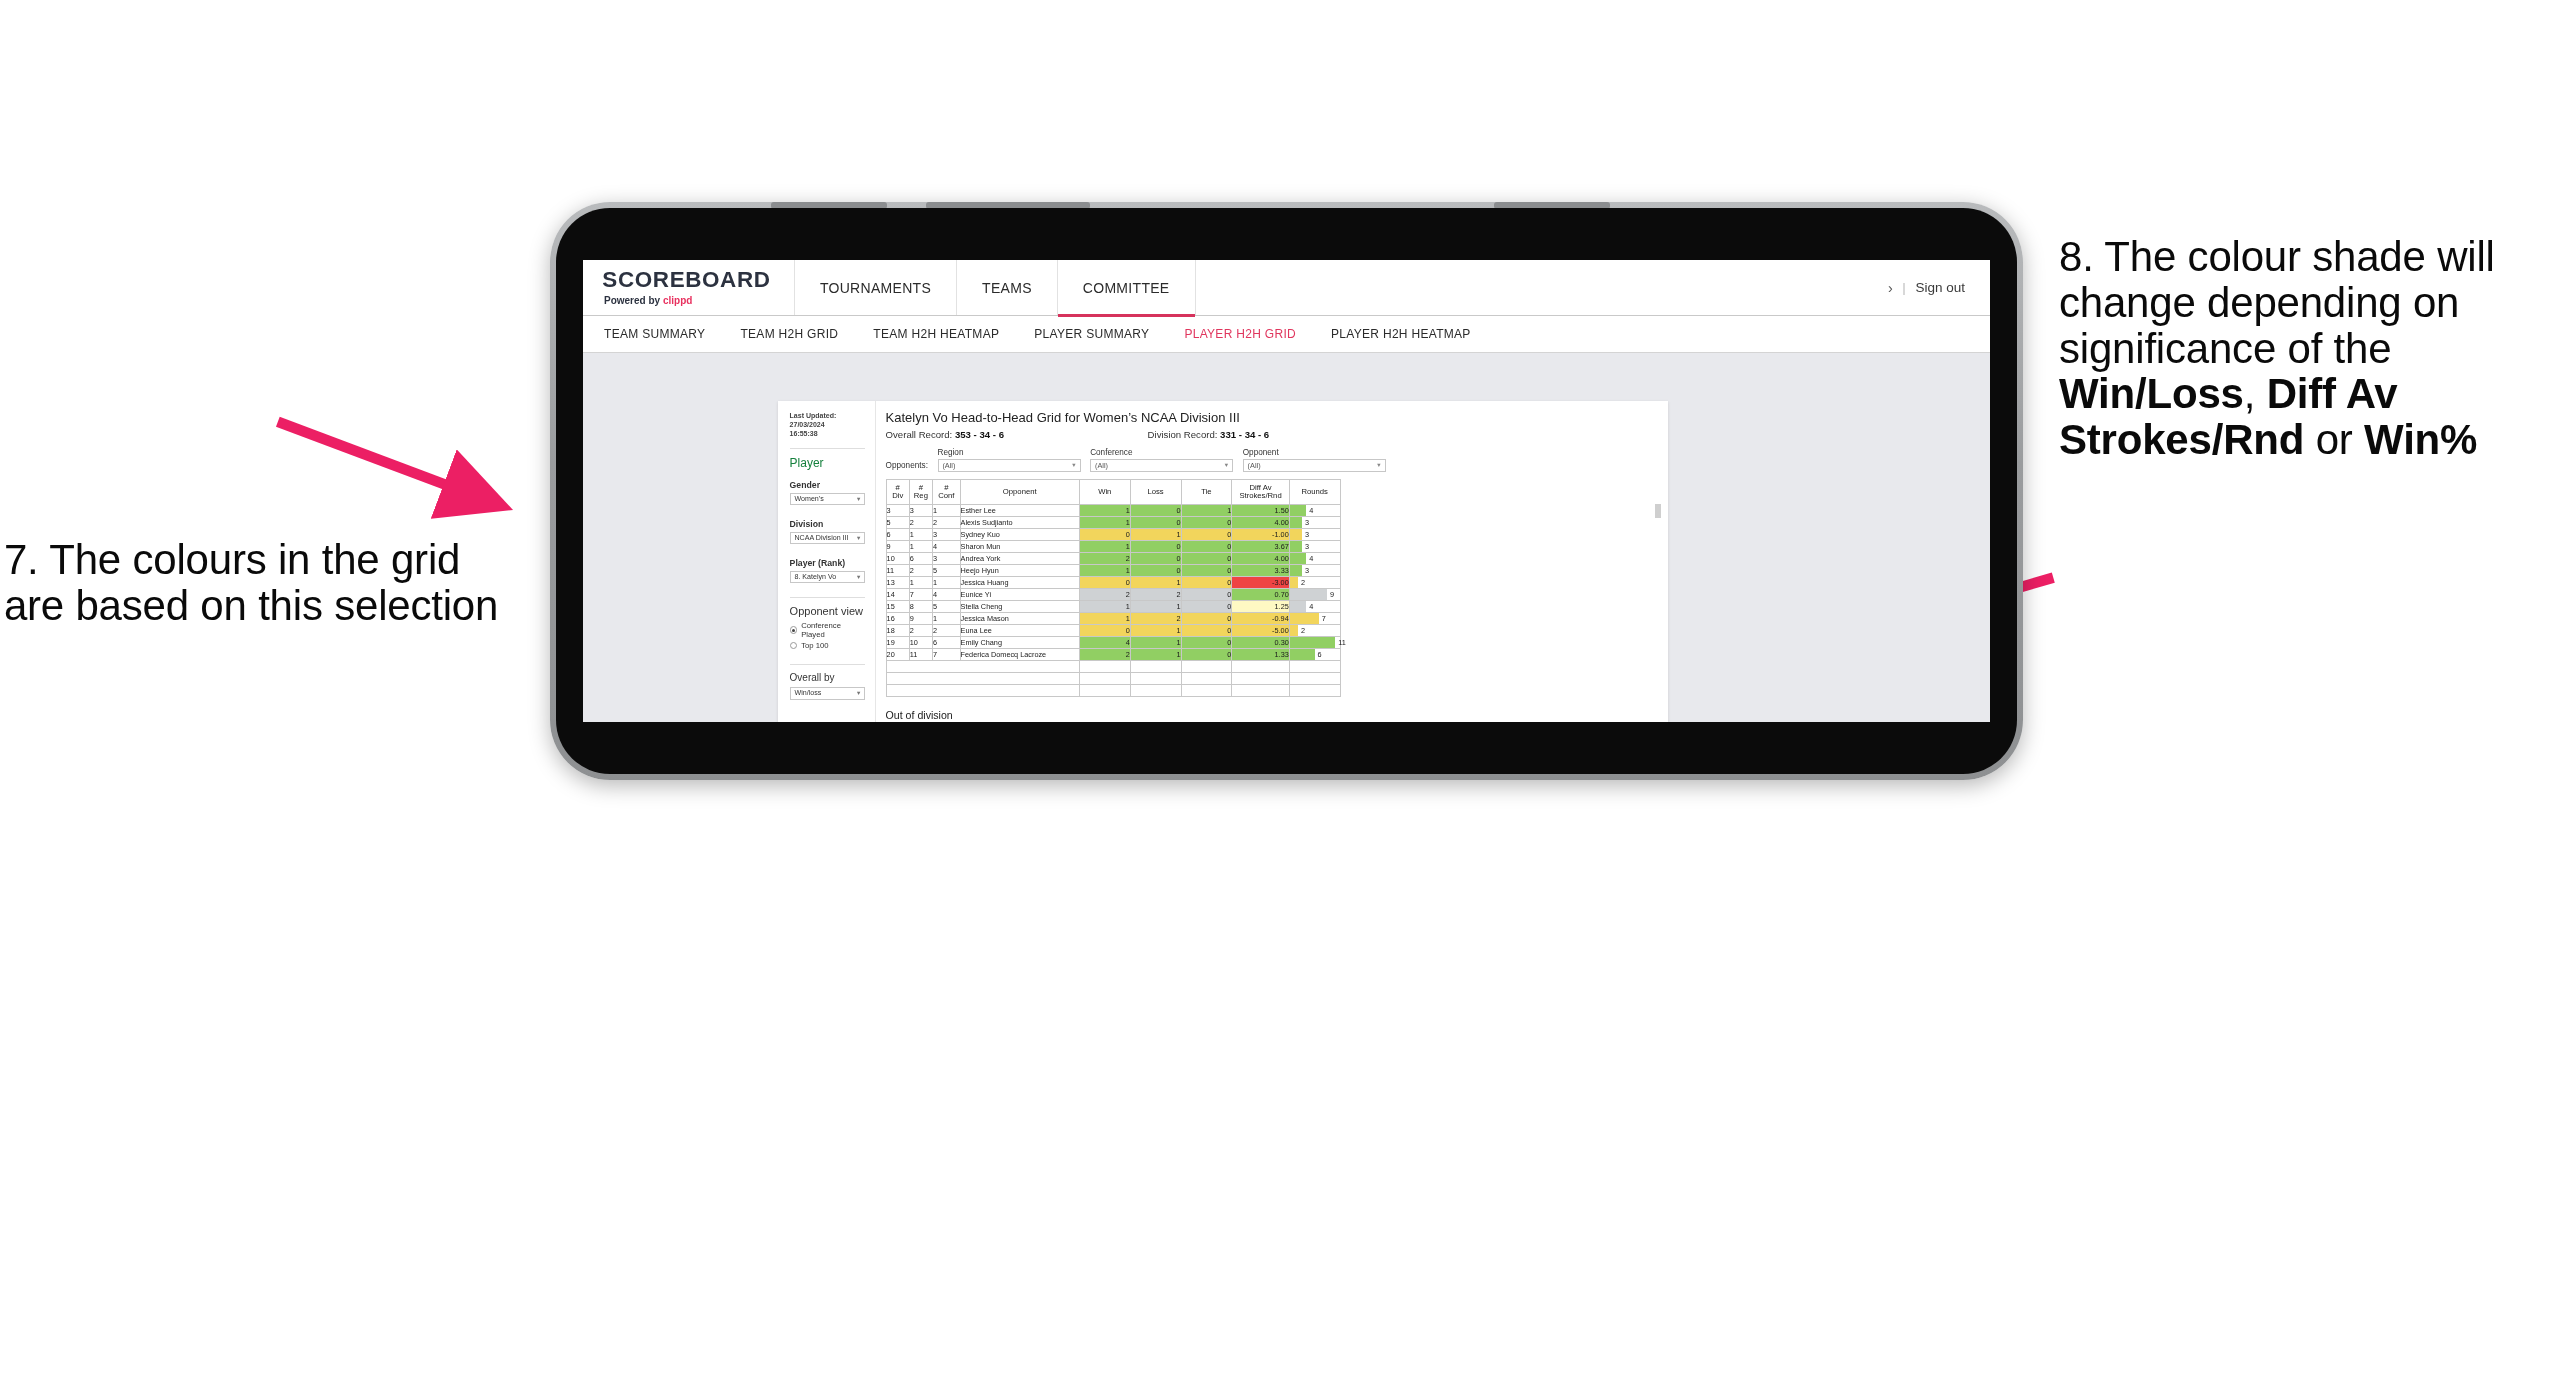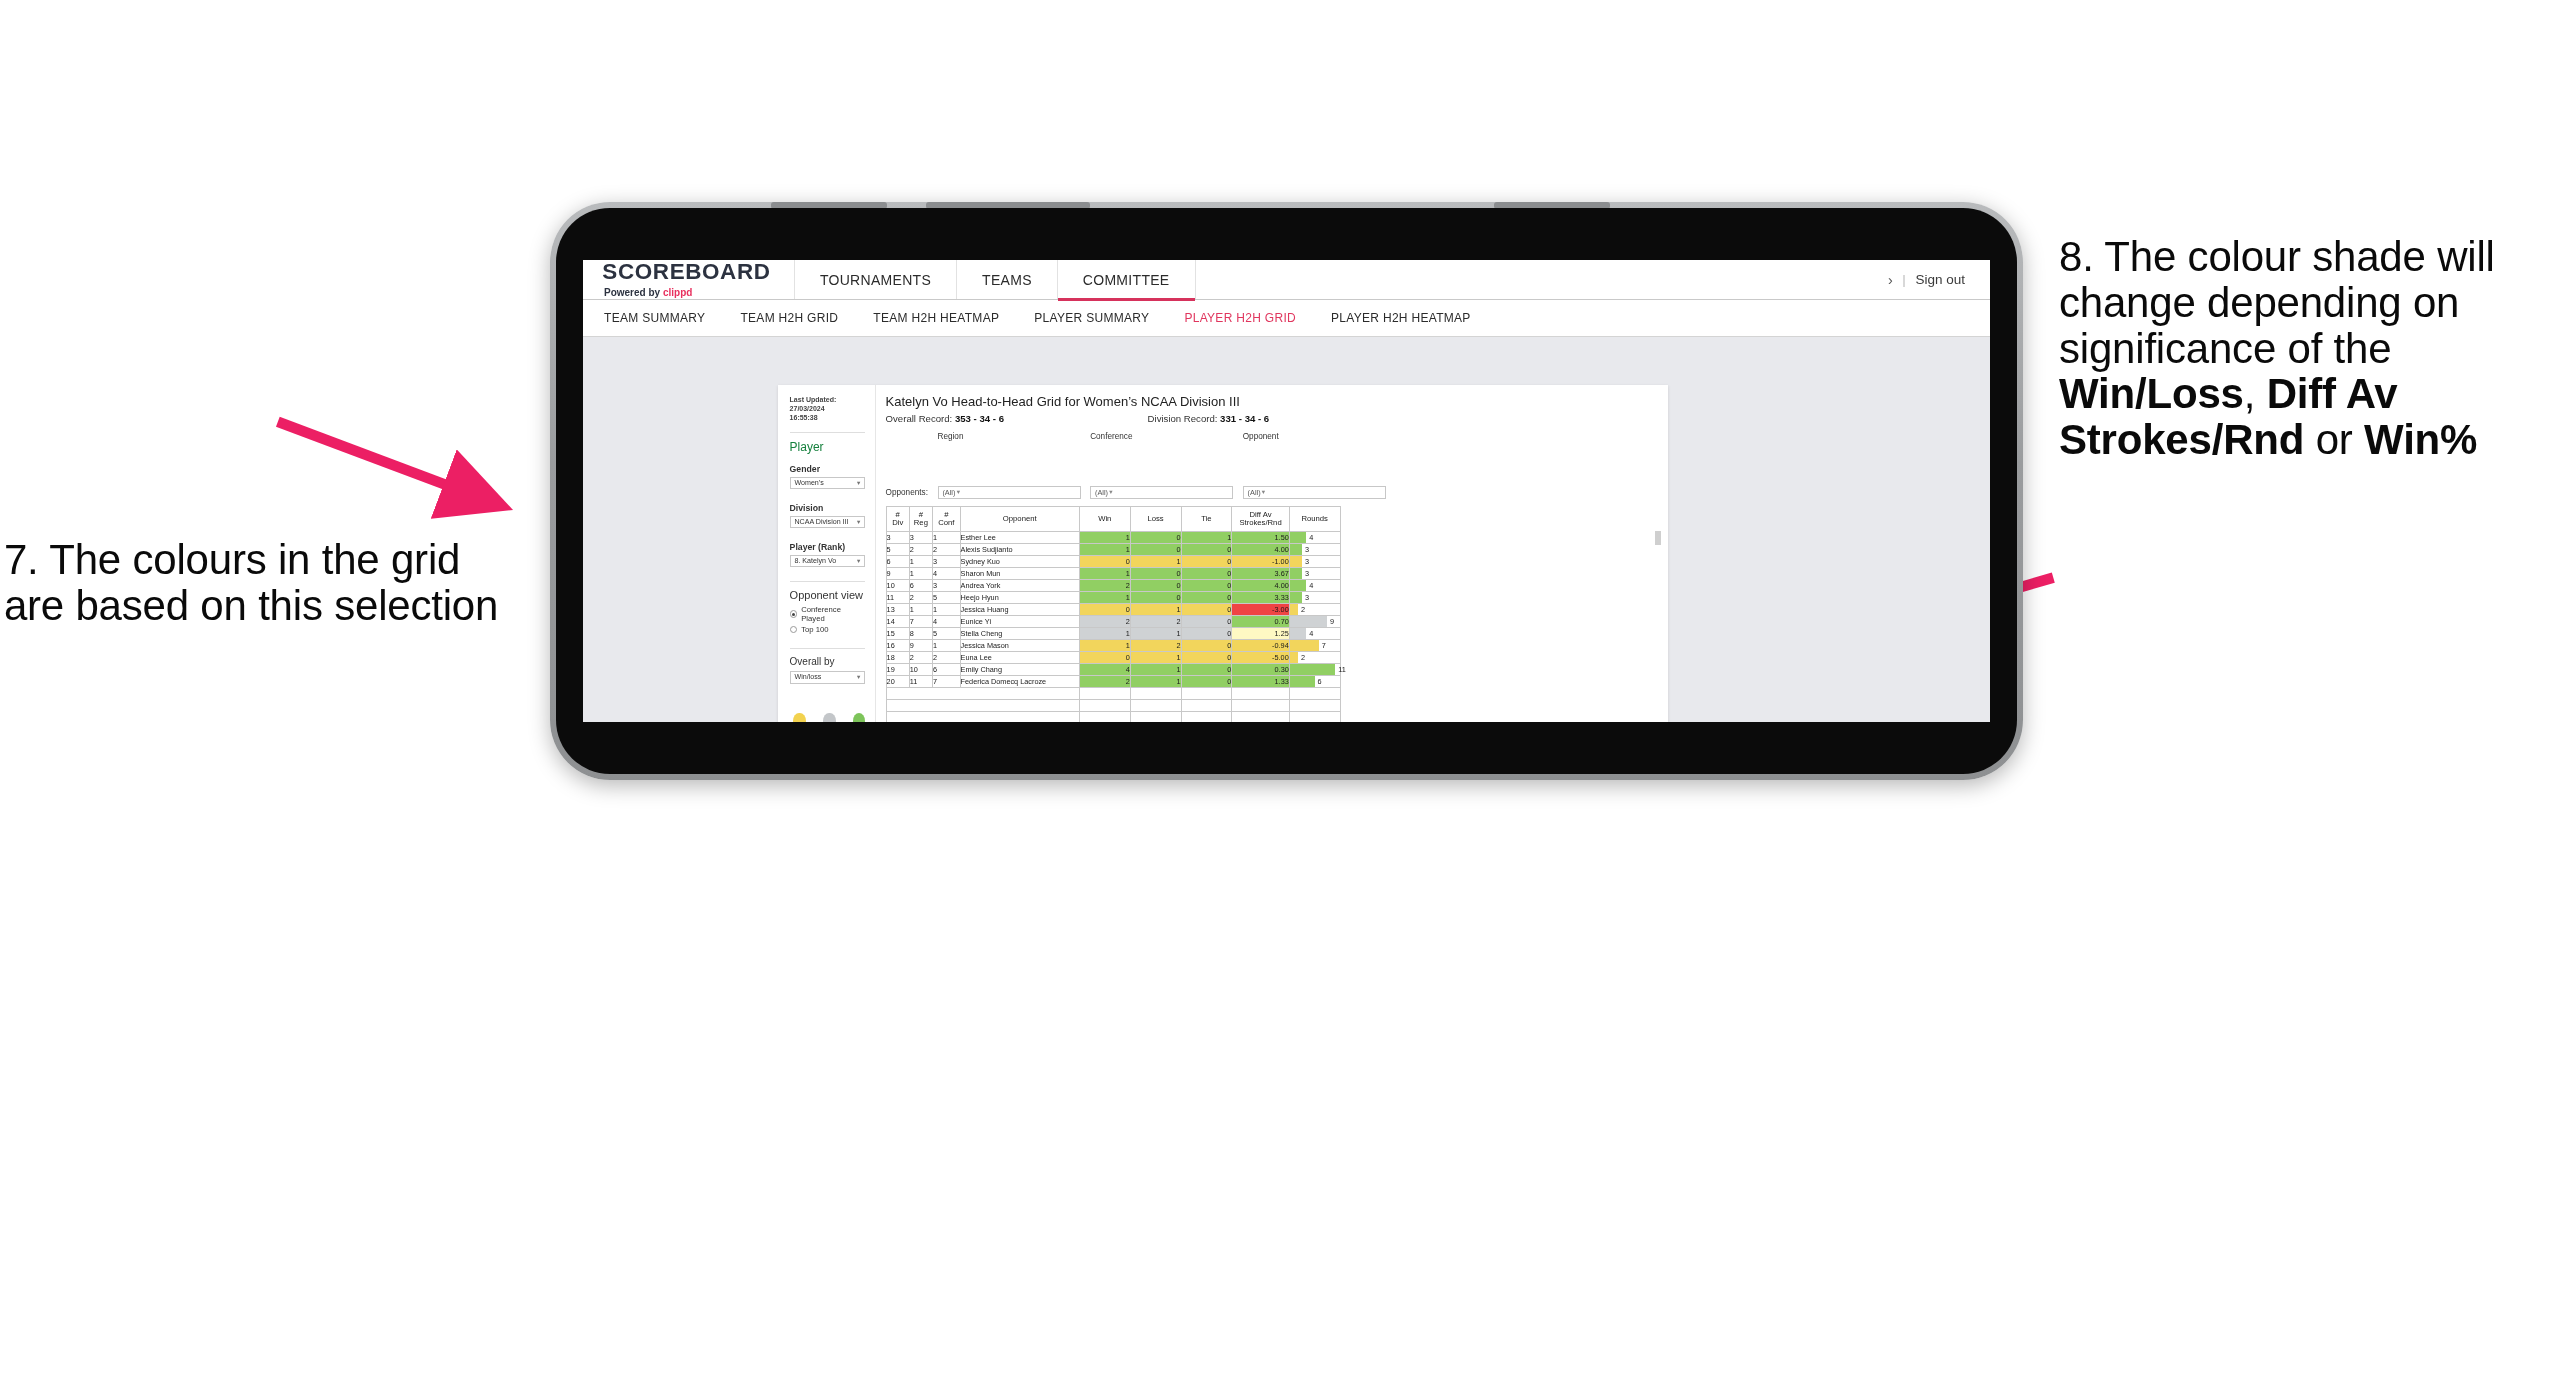--- a/index.html
+++ b/index.html
@@ -49,21 +49,21 @@
     background:#e8e9ed;
     overflow:hidden;
   }
   
   .ant { position:absolute; top:0px; height:6.7px; background:#8b8d8f; border-radius:2.9px; }
 
   
   .app { position:absolute; inset:0; background:#e8e9ed; display:flex; flex-direction:column; }
 
   .topbar {
-    height: 40px; background:#fff; display:flex; align-items:stretch;
+    height: 56px; background:#fff; display:flex; align-items:stretch;
     border-bottom: 1.9px solid #c9c9c9; position:relative; flex:0 0 auto;
   }
   .brand {
     display:flex; flex-direction:column; justify-content:center;
     padding: 0 25px 0 21px; border-right:1px solid #e2e2e2;
   }
   .brand-title {
     font-size: 22px; font-weight:700; letter-spacing:0.6px;
     color:#2c3240; line-height:1; font-family:"Liberation Sans",sans-serif;
     transform: scaleX(1.02);
@@ -142,22 +142,22 @@
   .records { display:flex; margin-top:3.9px; font-size:9.6px; color:#333;}
   .records .rec1 { width: 262px; }
   .records b { font-weight:700; color:#111; }
 
   .filters { display:flex; align-items:flex-end; gap:9.6px; margin-top:8.7px; }
   .filters-label { font-size:8.2px; color:#333; padding-bottom:1.9px; }
   .fgroup { display:flex; flex-direction:column; }
   .fgroup-label { font-size:8.2px; color:#333; margin-bottom:1.9px; }
   .fsel {
     height:12.5px; width:143px; border:1px solid #c7c7c7; background:#fff;
-    display:flex; align-items:center; justify-content:flex-start;
-    padding:0 2.9px 0 3.9px; font-size:7.3px; color:#555;margin-top:43px;
+    display:flex; align-items:center; justify-content:space-between;
+    padding:0 2.9px 0 3.9px; font-size:7.3px; color:#555;
   }
   .fsel .car { font-size:5.8px; color:#888; }
 
   
   .tbl-wrap { margin-top:7.7px; position:relative; }
   table.grid { border-collapse:collapse; width:455px; table-layout:fixed; }
   table.grid th, table.grid td {
     border:1px solid #c8c8c8; font-size:7.3px; color:#1a1a1a; padding:0;
     height:12px; font-weight:400; background:#fff;
   }

